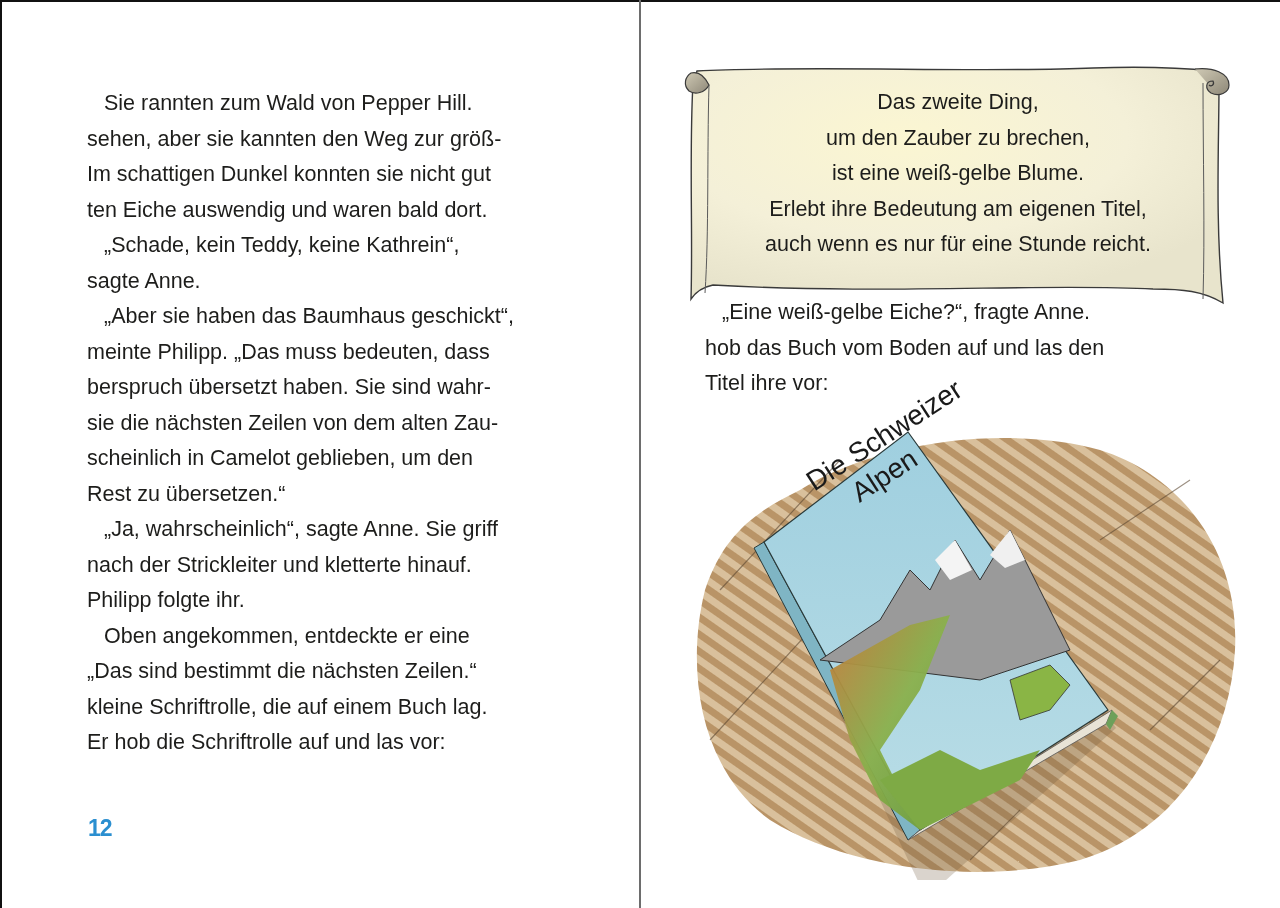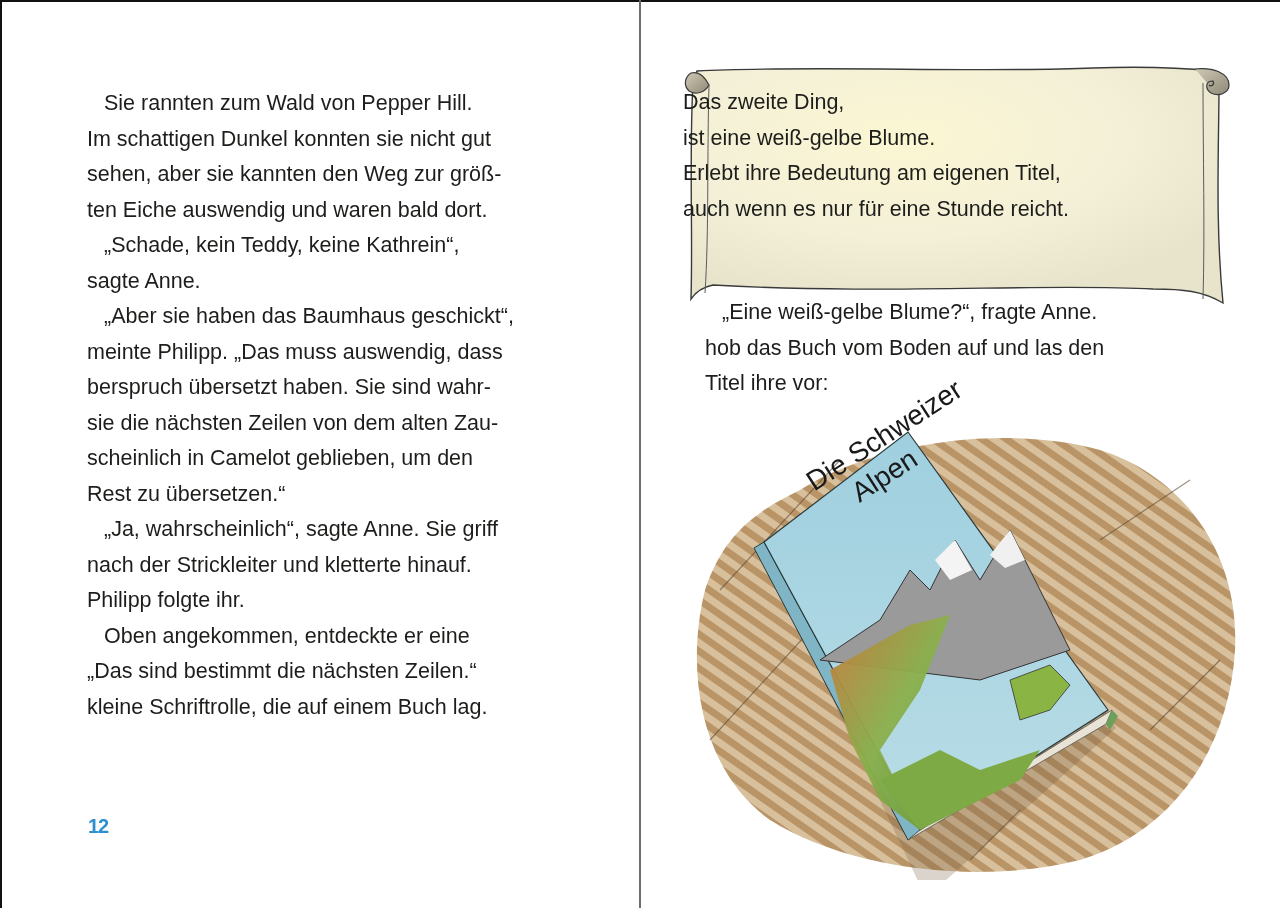--- a/index.html
+++ b/index.html
@@ -7,60 +7,61 @@
          font-family:"Liberation Sans", sans-serif; color:#1d1d1b; }
   .frame { position:absolute; left:0; top:0; width:1278px; height:906px;
            border-top:2px solid #111; border-left:2px solid #111; }
   .page { position:absolute; top:0; height:676px; }
   .page-left { left:0; width:640px; }
   .page-right { left:641px; width:639px; }
   .gutter { position:absolute; left:639px; top:0; width:2px; height:908px; background:#6d6d6d; }
   .text-block { position:absolute; font-size:21.5px; line-height:35.5px; white-space:nowrap; }
   .left-text { left:87px; top:86px; }
   .line.indent { padding-left:17px; }
-  .page-number { position:absolute; left:88px; top:815px; font-size:20px; font-weight:bold;
+  .page-number { position:absolute; left:88px; top:815px; font-size:23px; font-weight:bold;
                  color:#2b8fd0; letter-spacing:-1px; }
   
   .scroll { position:absolute; left:683px; top:63px; width:550px; height:245px; }
   .scroll svg { position:absolute; left:0; top:0; }
-  .scroll-text { position:absolute; left:0; top:22px; width:550px; 
+  .scroll-text { position:absolute; left:0; top:22px; width:550px; text-align:center;
                  font-size:21.5px; line-height:35.5px; }
   .right-text { left:705px; top:295px; }
   .illustration { position:absolute; left:680px; top:420px; width:570px; height:460px; }
   .book-title { position:absolute; left:800px; top:470px; transform:rotate(-33deg);
                 transform-origin:left top; font-size:28px; line-height:34px; color:#1a1a1a;
                 white-space:nowrap; }
   .book-title .t2 { padding-left:32px; display:block; }
 </style>
 </head>
 <body>
 
 <div class="frame"></div>
 <div class="gutter"></div>
 
 <div class="page page-left">
   <div class="text-block left-text">
     <div class="line indent">Sie rannten zum Wald von Pepper Hill.</div>
+    <div class="line">sehen, aber sie kannten den Weg zur größ-</div>
     <div class="line">Im schattigen Dunkel konnten sie nicht gut</div>
-    <div class="line">sehen, aber sie kannten den Weg zur größ-</div>
     <div class="line">ten Eiche auswendig und waren bald dort.</div>
     <div class="line indent">„Schade, kein Teddy, keine Kathrein“,</div>
     <div class="line">sagte Anne.</div>
     <div class="line indent">„Aber sie haben das Baumhaus geschickt“,</div>
-    <div class="line">meinte Philipp. „Das muss auswendig, dass</div>
+    <div class="line">meinte Philipp. „Das muss bedeuten, dass</div>
     <div class="line">berspruch übersetzt haben. Sie sind wahr-</div>
     <div class="line">sie die nächsten Zeilen von dem alten Zau-</div>
     <div class="line">scheinlich in Camelot geblieben, um den</div>
     <div class="line">Rest zu übersetzen.“</div>
     <div class="line indent">„Ja, wahrscheinlich“, sagte Anne. Sie griff</div>
     <div class="line">nach der Strickleiter und kletterte hinauf.</div>
     <div class="line">Philipp folgte ihr.</div>
     <div class="line indent">Oben angekommen, entdeckte er eine</div>
     <div class="line">„Das sind bestimmt die nächsten Zeilen.“</div>
     <div class="line">kleine Schriftrolle, die auf einem Buch lag.</div>
+    <div class="line">Er hob die Schriftrolle auf und las vor:</div>
   </div>
   <div class="page-number">12</div>
 </div>
 
 <div class="page page-right"></div>
 
 <div class="scroll">
   <svg width="550" height="245" viewBox="0 0 550 245">
     <defs>
       <radialGradient id="parch" cx="40%" cy="30%" r="70%">
@@ -77,28 +78,29 @@
     <path d="M14,8 C120,2 300,10 410,5 C470,3 510,6 528,8 L536,22 C536,80 532,160 540,240 C520,228 500,226 470,226 C360,220 200,232 30,222 C20,224 12,230 8,236 C10,170 6,90 10,20 Z" fill="url(#parch)" stroke="#3a3a3a" stroke-width="1.4"></path>
 
     <path d="M8,10 C2,14 0,22 6,28 C12,32 22,30 26,22 C22,14 16,8 8,10 Z" fill="url(#curl)" stroke="#3a3a3a" stroke-width="1.2"></path>
     <path d="M26,22 C24,90 26,170 22,230" fill="none" stroke="#5a5a5a" stroke-width="1"></path>
 
     <path d="M512,6 C530,4 546,10 546,22 C546,30 536,34 528,30 C522,26 522,18 530,18 C532,22 528,24 526,22" fill="url(#curl)" stroke="#3a3a3a" stroke-width="1.2"></path>
     <path d="M520,20 C520,90 522,170 520,236" fill="none" stroke="#5a5a5a" stroke-width="1"></path>
   </svg>
   <div class="scroll-text">
     <div>Das zweite Ding,</div>
+    <div>um den Zauber zu brechen,</div>
     <div>ist eine weiß-gelbe Blume.</div>
     <div>Erlebt ihre Bedeutung am eigenen Titel,</div>
     <div>auch wenn es nur für eine Stunde reicht.</div>
   </div>
 </div>
 
 <div class="text-block right-text">
-  <div class="line indent">„Eine weiß-gelbe Blume?“, fragte Anne.</div>
+  <div class="line indent">„Eine weiß-gelbe Eiche?“, fragte Anne.</div>
   <div class="line">hob das Buch vom Boden auf und las den</div>
   <div class="line">Titel ihre vor:</div>
 </div>
 
 <div class="illustration">
   <svg width="570" height="460" viewBox="0 0 570 460">
     <defs>
       <linearGradient id="wood" x1="0" y1="0" x2="1" y2="1">
         <stop offset="0%" stop-color="#c9a679"></stop>
         <stop offset="50%" stop-color="#b38d5e"></stop>

